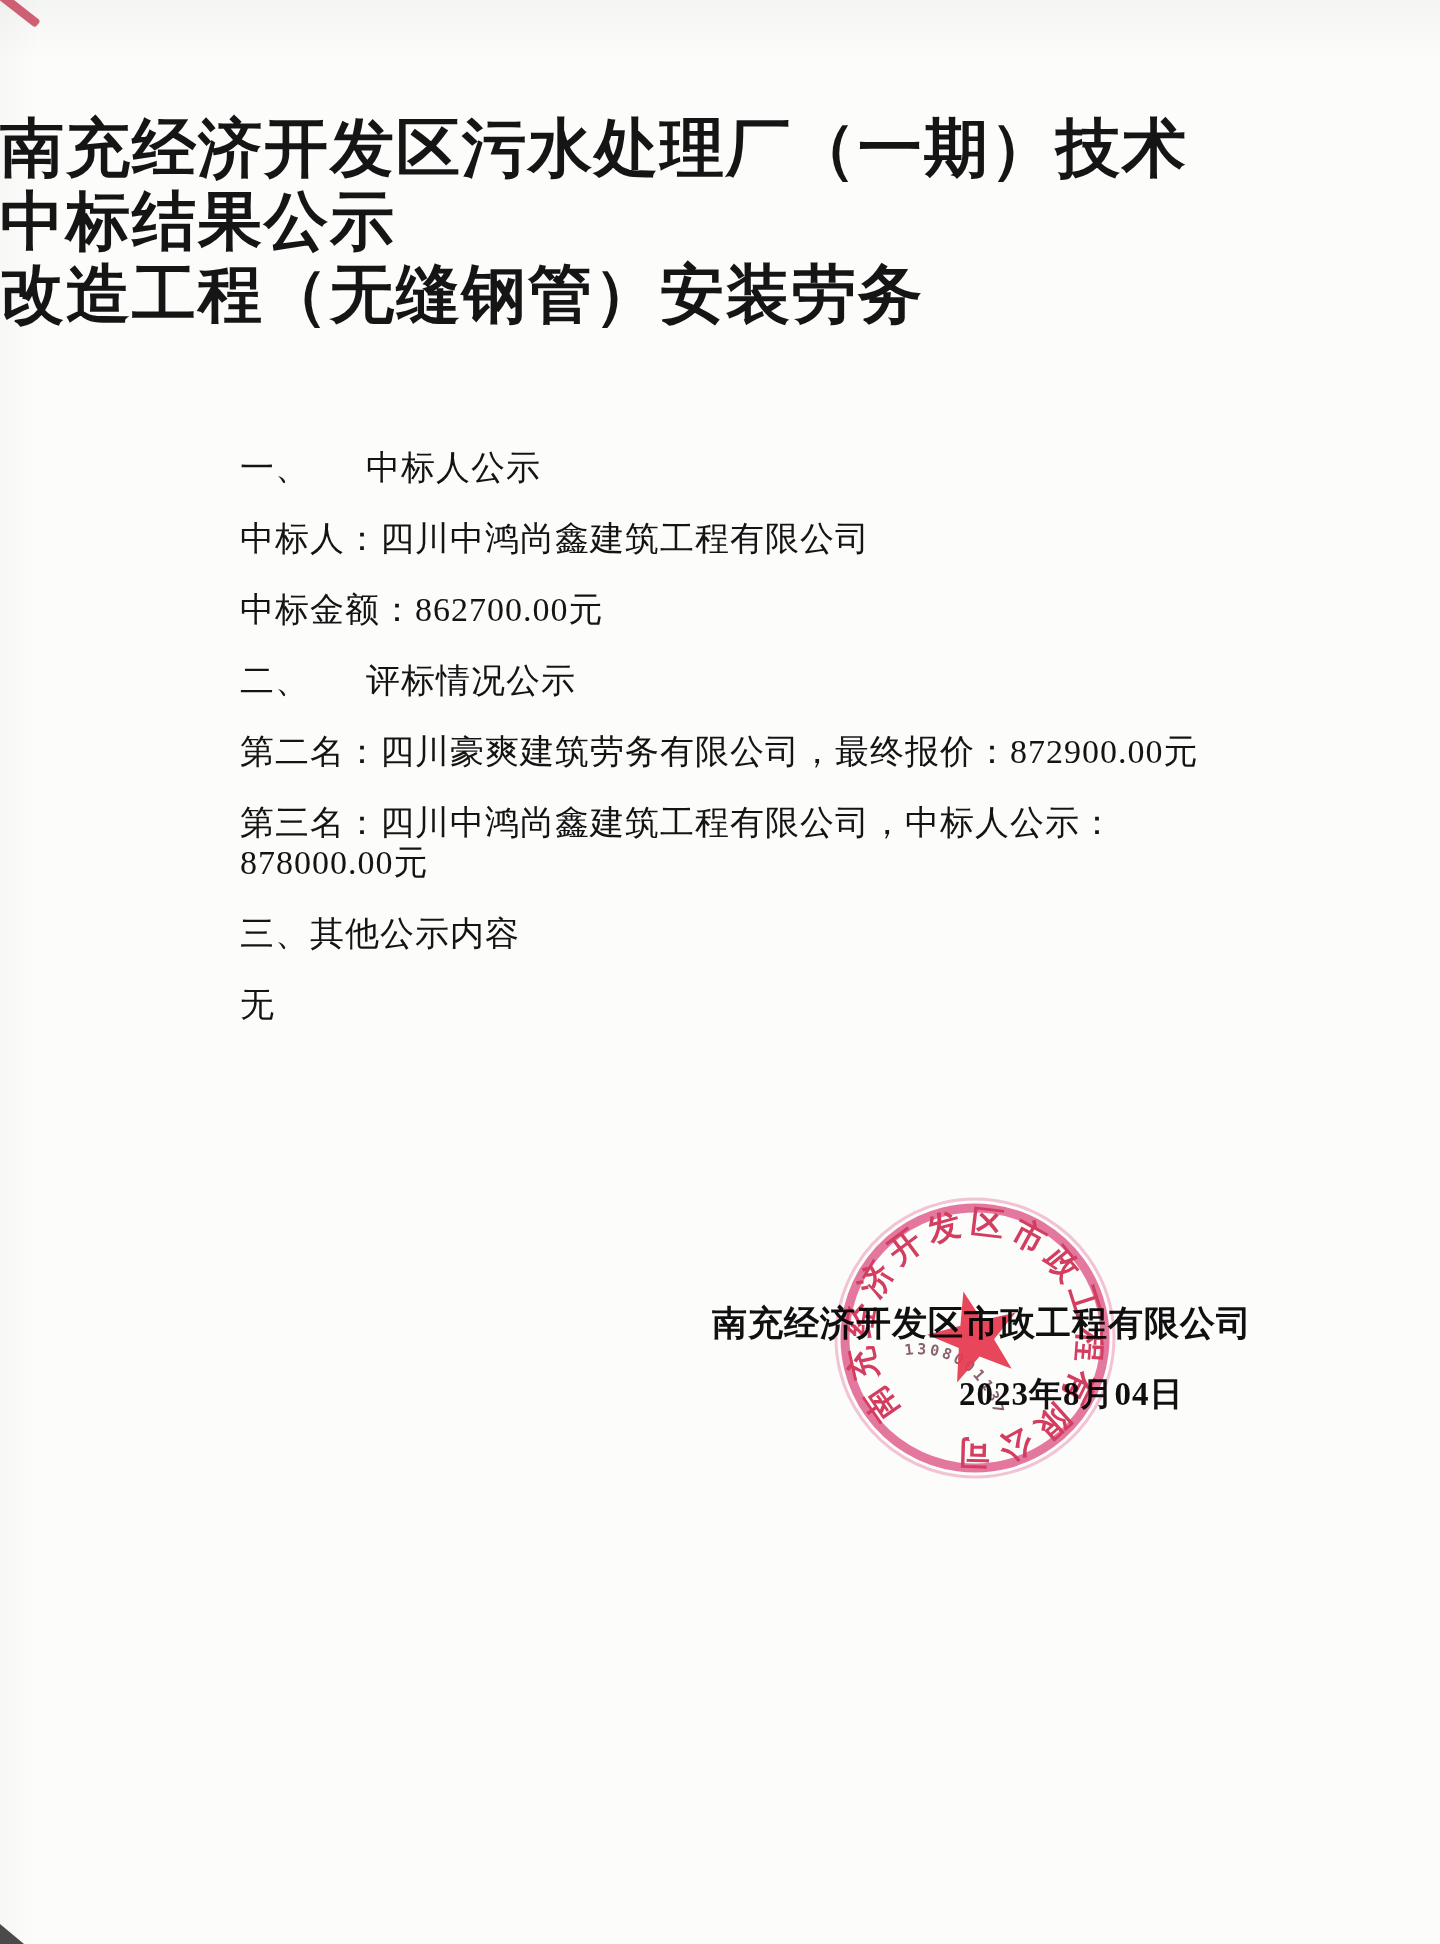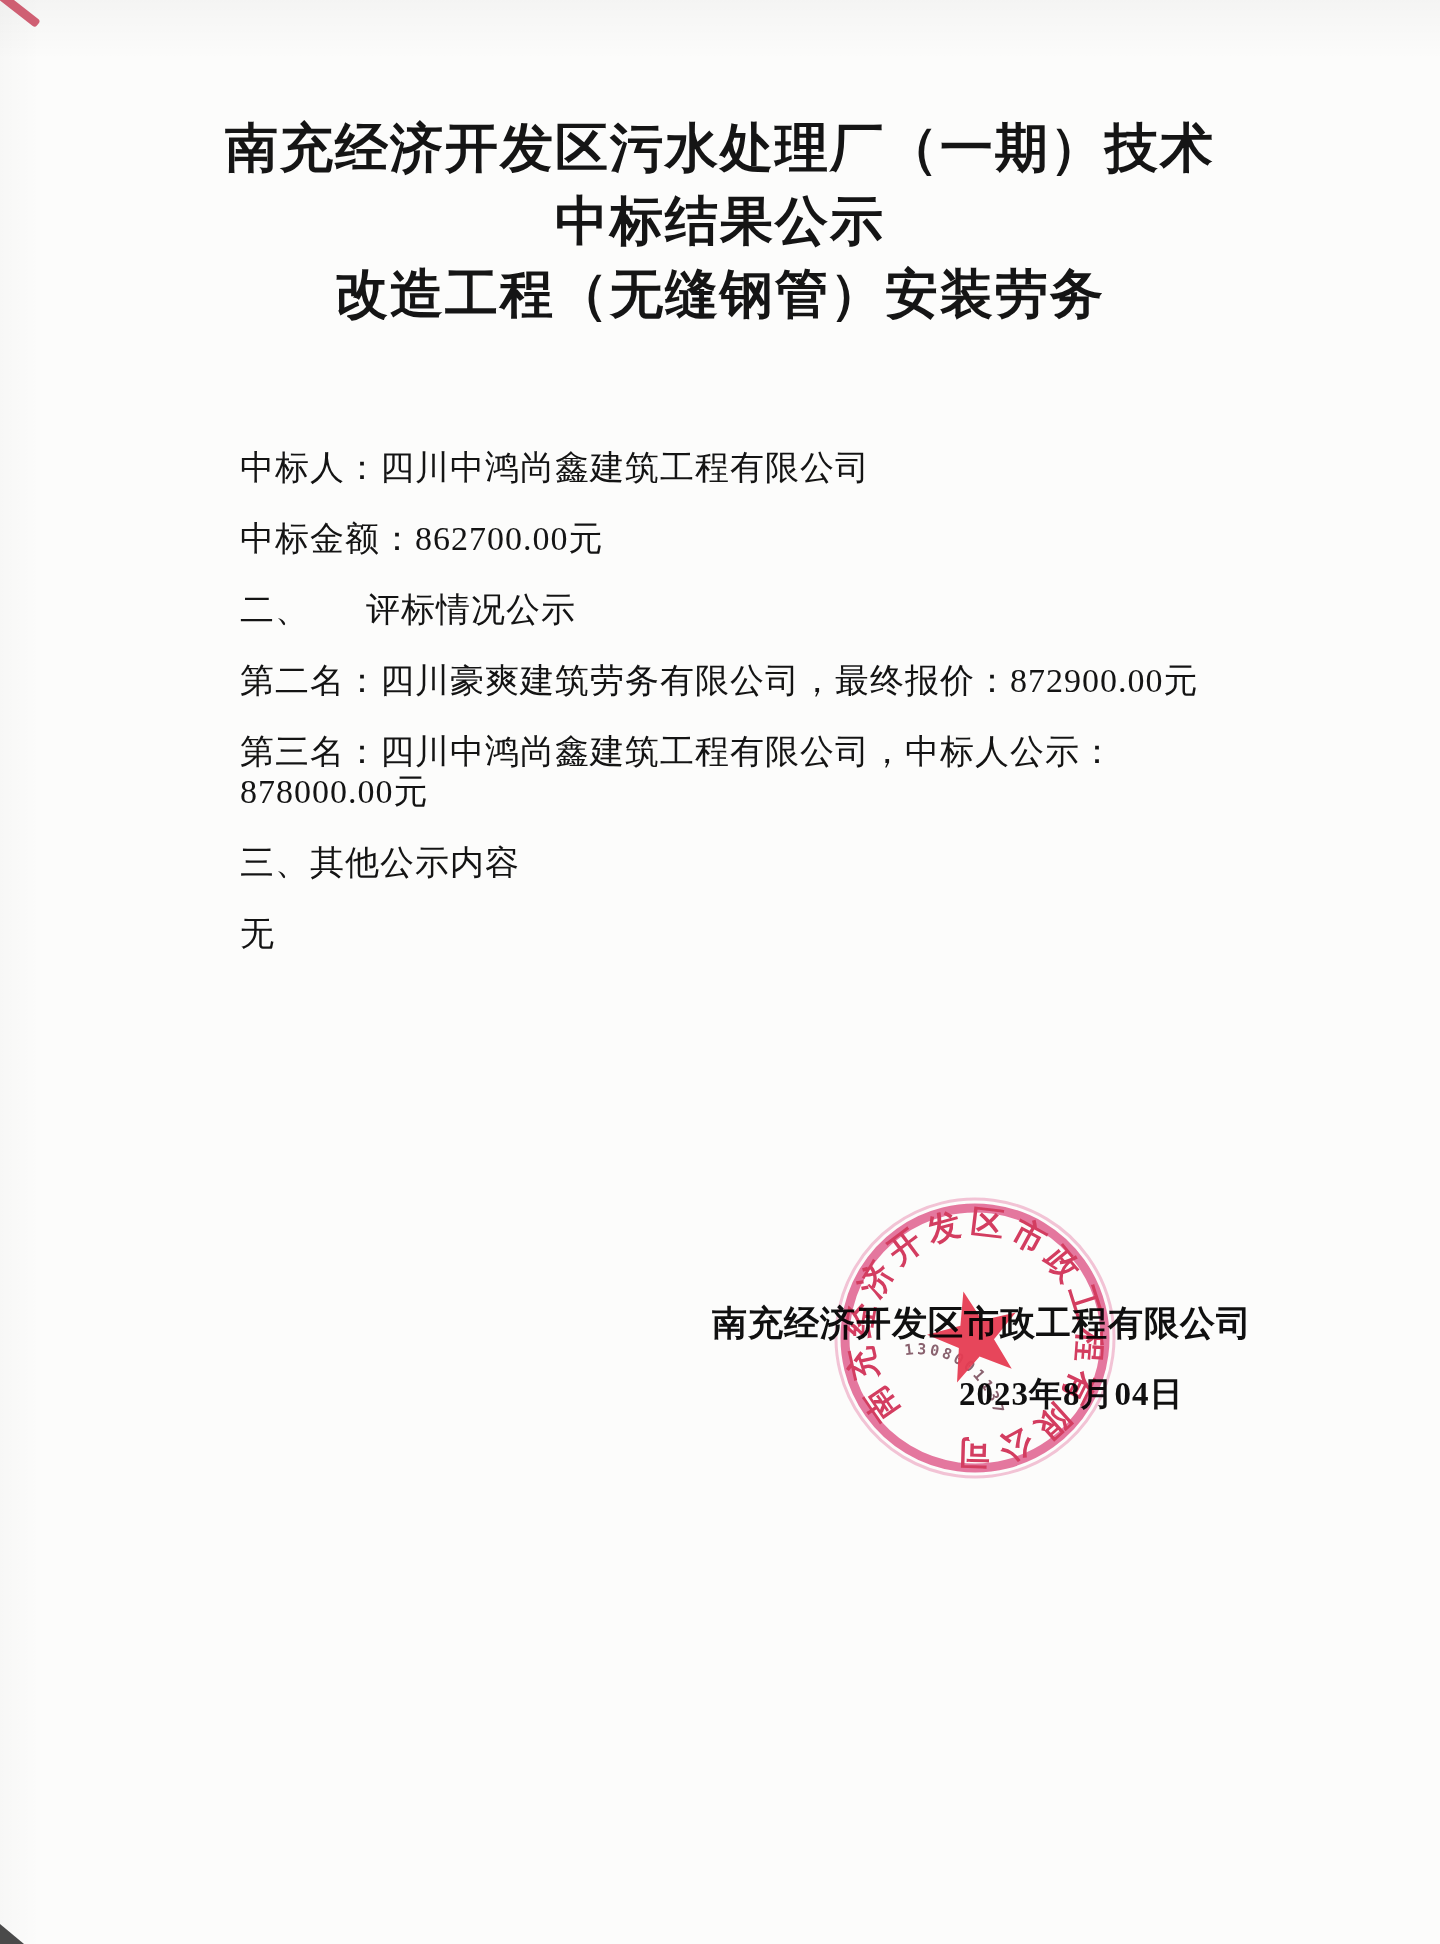--- a/index.html
+++ b/index.html
@@ -22,21 +22,21 @@
   .corner-tl{
     position:absolute;left:-14px;top:2px;width:58px;height:9px;
     background:#c53a52;transform:rotate(38deg);opacity:.8;border-radius:3px;
   }
   .corner-bl{
     position:absolute;left:0;bottom:0;width:0;height:0;
     border-left:24px solid #2b2b2b;border-top:20px solid transparent;opacity:.85;
   }
   .title{
     position:absolute;top:112px;left:0;width:1440px;
-    text-align:center;font-size:53px;font-weight:700;
+    text-align:left;font-size:64px;font-weight:700;
     line-height:73px;letter-spacing:2px;color:#151515;
   }
   .body-text{
     position:absolute;top:448px;left:240px;width:1000px;
     font-size:34px;color:#141414;
   }
   .body-text p{margin:0 0 31px 0;line-height:40px;letter-spacing:1px;}
   .sec-gap{display:inline-block;width:56px;}
   .sig-company{
     position:absolute;left:712px;top:1300px;
@@ -60,20 +60,21 @@
 
   <div class="corner-tl"></div>
 
   <div class="title">
     <div>南充经济开发区污水处理厂（一期）技术</div>
     <div>中标结果公示</div>
     <div>改造工程（无缝钢管）安装劳务</div>
   </div>
 
   <div class="body-text">
+    <p><span>一、</span><span class="sec-gap"></span><span>中标人公示</span></p>
     <p>中标人：四川中鸿尚鑫建筑工程有限公司</p>
     <p>中标金额：862700.00元</p>
     <p><span>二、</span><span class="sec-gap"></span><span>评标情况公示</span></p>
     <p>第二名：四川豪爽建筑劳务有限公司，最终报价：872900.00元</p>
     <p>第三名：四川中鸿尚鑫建筑工程有限公司，中标人公示：878000.00元</p>
     <p>三、其他公示内容</p>
     <p>无</p>
   </div>
 
   <svg class="stamp" viewBox="-150 -150 300 300" aria-hidden="true">

